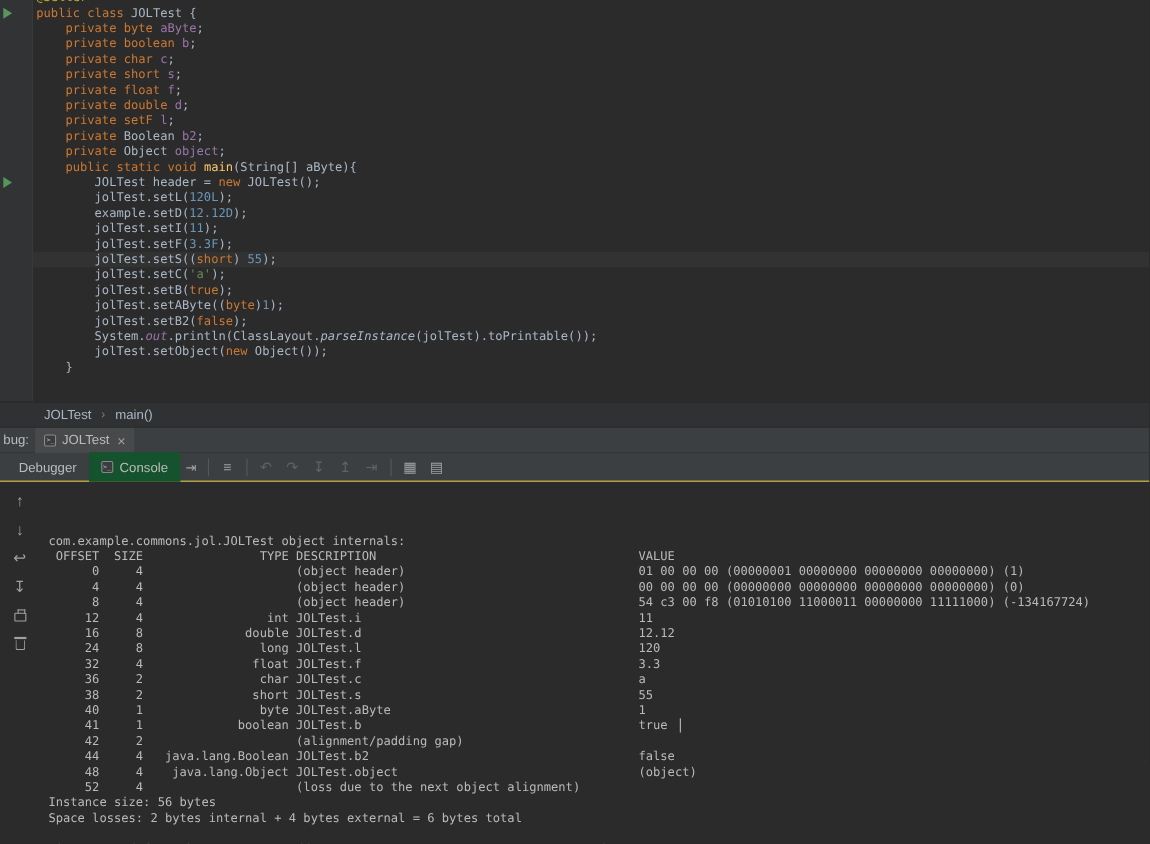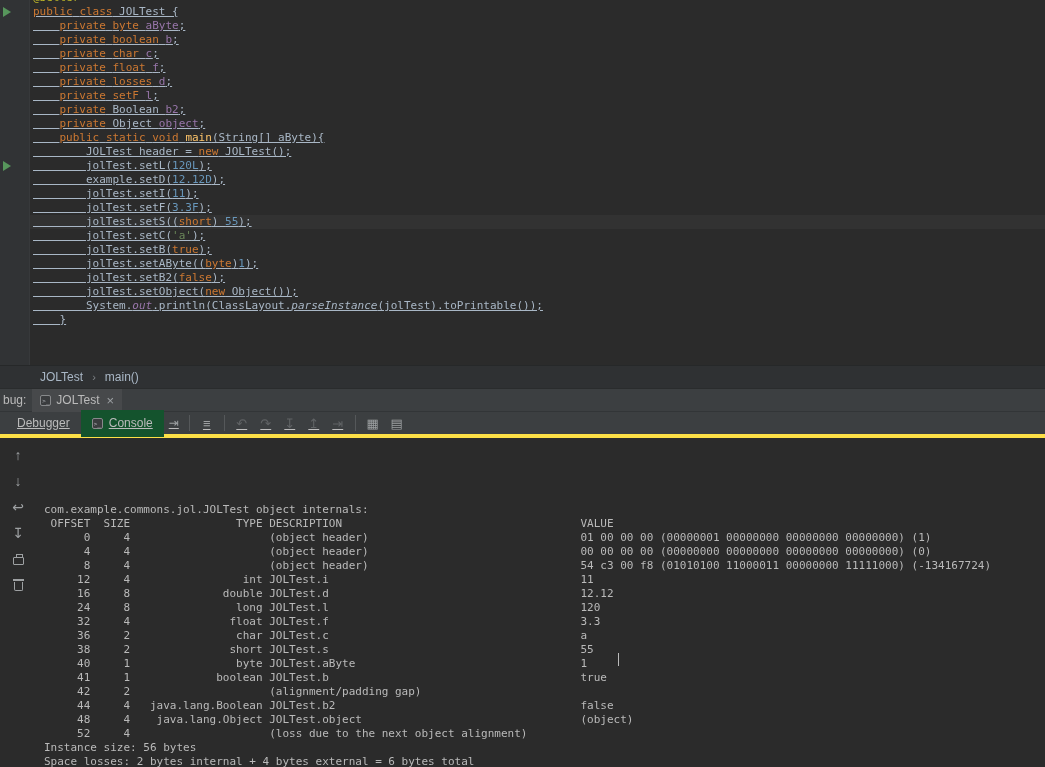--- a/index.html
+++ b/index.html
@@ -6,21 +6,21 @@
   html,body{margin:0;padding:0;}
   body{width:1045px;height:767px;overflow:hidden;background:#2B2B2B;font-family:"Liberation Sans",sans-serif;}
 
   
   .editor{display:flex;height:365px;overflow:hidden;background:#2B2B2B;}
   .gutter{flex:0 0 30px;width:30px;background:#313335;border-right:1px solid #37393B;padding-top:5px;}
   .gutter-line{height:14px;position:relative;}
   .run-triangle{position:absolute;left:3px;top:2px;width:0;height:0;
     border-left:8px solid #57965C;border-top:5px solid transparent;border-bottom:5px solid transparent;}
   .code{flex:1;position:relative;padding:5px 0 0 3px;overflow:hidden;
-    font-family:"DejaVu Sans Mono",monospace;font-size:11px;line-height:14px;color:#A9B7C6;text-decoration:underline;}
+    font-family:"DejaVu Sans Mono",monospace;font-size:11px;line-height:14px;color:#A9B7C6;}
   .partial-line{position:absolute;top:-9px;left:3px;white-space:pre;}
   .code-line{height:14px;white-space:pre;}
   .code-line.current{background:#323232;margin-left:-3px;padding-left:3px;}
   .tok-k{color:#CC7832}
   .tok-p{color:#A9B7C6}
   .tok-f{color:#9876AA}
   .tok-m{color:#FFC66B}
   .tok-n{color:#6897BB}
   .tok-s{color:#6A8759}
   .tok-i{color:#A9B7C6;font-style:italic}
@@ -37,42 +37,42 @@
     display:flex;align-items:center;font-size:12px;color:#BBBBBB;}
   .debug-label{padding:0 6px 0 3px;}
   .debug-tab{height:23px;display:flex;align-items:center;gap:5px;background:#47494B;padding:0 8px;}
   .tab-close{color:#9CA0A3;font-size:13px;margin-left:2px;}
   .mini-app-icon{width:11px;height:11px;border:1px solid #87898B;border-radius:2px;background:#3A3C3E;
     position:relative;display:inline-block;}
   .console-glyph::before{content:">_";position:absolute;left:1px;top:1px;font-size:6px;line-height:8px;
     color:#B6BABD;font-family:"DejaVu Sans Mono",monospace;}
 
   
-  .toolbar{height:27px;background:#3C3F41;border-top:1px solid #323537;border-bottom:4px solid #fde047;
-    display:flex;align-items:center;font-size:12px;color:#BBBBBB;padding-left:6px;text-decoration:underline;}
+  .toolbar{height:27px;background:#3C3F41;border-top:1px solid #323537;border-bottom:1px solid #fde047;
+    display:flex;align-items:center;font-size:12px;color:#BBBBBB;padding-left:6px;}
   .tw-tab{height:27px;display:flex;align-items:center;gap:6px;padding:0 11px;}
   .tw-tab.active{background:#14532d;}
   .tbi{width:24px;height:27px;display:flex;align-items:center;justify-content:center;
     color:#9DA0A2;font-size:13px;cursor:default;}
   .tbi.disabled{color:#606365;}
   .tbi.small{width:20px;font-size:12px;}
   .tb-sep{width:1px;height:16px;background:#55585A;margin:0 5px;}
   #toolbar-icons{display:flex;align-items:center;}
 
   
   .console{display:flex;height:329px;background:#2B2B2B;}
   .console-strip{flex:0 0 36px;display:flex;flex-direction:column;align-items:center;padding-top:9px;gap:11px;}
   .strip-icon{height:15px;display:flex;align-items:center;justify-content:center;color:#9EA1A3;font-size:14px;}
   .shape-print-icon{width:11px;height:8px;border:1px solid #9EA1A3;border-radius:1px;position:relative;margin-top:4px;}
   .shape-print-icon::before{content:"";position:absolute;top:-4px;left:2px;width:5px;height:3px;
     border:1px solid #9EA1A3;border-bottom:none;}
   .shape-clear-all-icon{width:9px;height:9px;border:1px solid #9EA1A3;border-top:none;
     border-radius:0 0 2px 2px;position:relative;margin-top:3px;}
   .shape-clear-all-icon::before{content:"";position:absolute;top:-3px;left:-2px;right:-2px;height:2px;background:#9EA1A3;}
-  .console-output{flex:1;position:relative;padding:23px 0 0 8px;overflow:hidden;white-space:pre;
+  .console-output{flex:1;position:relative;padding:5px 0 0 8px;overflow:hidden;white-space:pre;
     font-family:"DejaVu Sans Mono",monospace;font-size:11px;line-height:14px;color:#BABABA;}
   .console-line{height:14px;white-space:pre;}
   .caret{position:absolute;width:1px;height:13px;background:#BBBBBB;}
 </style>
 </head>
 <body>
 
 <div class="page">
 
   <div class="editor">
@@ -107,38 +107,39 @@
         <div class="gutter-line"></div>
         <div class="gutter-line"></div>
       </div>
     <div class="code">
       <div class="partial-line tok-ann">@Setter</div>
       <div>
           <div class="code-line"><span class="tok-k">public</span><span class="tok-p"> </span><span class="tok-k">class</span><span class="tok-p"> JOLTest {</span></div>
           <div class="code-line"><span class="tok-p">    </span><span class="tok-k">private</span><span class="tok-p"> </span><span class="tok-k">byte</span><span class="tok-p"> </span><span class="tok-f">aByte</span><span class="tok-p">;</span></div>
           <div class="code-line"><span class="tok-p">    </span><span class="tok-k">private</span><span class="tok-p"> </span><span class="tok-k">boolean</span><span class="tok-p"> </span><span class="tok-f">b</span><span class="tok-p">;</span></div>
           <div class="code-line"><span class="tok-p">    </span><span class="tok-k">private</span><span class="tok-p"> </span><span class="tok-k">char</span><span class="tok-p"> </span><span class="tok-f">c</span><span class="tok-p">;</span></div>
+          <div class="code-line"><span class="tok-p">    </span><span class="tok-k">private</span><span class="tok-p"> </span><span class="tok-k">short</span><span class="tok-p"> </span><span class="tok-f">s</span><span class="tok-p">;</span></div>
           <div class="code-line"><span class="tok-p">    </span><span class="tok-k">private</span><span class="tok-p"> </span><span class="tok-k">float</span><span class="tok-p"> </span><span class="tok-f">f</span><span class="tok-p">;</span></div>
-          <div class="code-line"><span class="tok-p">    </span><span class="tok-k">private</span><span class="tok-p"> </span><span class="tok-k">losses</span><span class="tok-p"> </span><span class="tok-f">d</span><span class="tok-p">;</span></div>
+          <div class="code-line"><span class="tok-p">    </span><span class="tok-k">private</span><span class="tok-p"> </span><span class="tok-k">double</span><span class="tok-p"> </span><span class="tok-f">d</span><span class="tok-p">;</span></div>
           <div class="code-line"><span class="tok-p">    </span><span class="tok-k">private</span><span class="tok-p"> </span><span class="tok-k">setF</span><span class="tok-p"> </span><span class="tok-f">l</span><span class="tok-p">;</span></div>
           <div class="code-line"><span class="tok-p">    </span><span class="tok-k">private</span><span class="tok-p"> Boolean </span><span class="tok-f">b2</span><span class="tok-p">;</span></div>
           <div class="code-line"><span class="tok-p">    </span><span class="tok-k">private</span><span class="tok-p"> Object </span><span class="tok-f">object</span><span class="tok-p">;</span></div>
           <div class="code-line"><span class="tok-p">    </span><span class="tok-k">public</span><span class="tok-p"> </span><span class="tok-k">static</span><span class="tok-p"> </span><span class="tok-k">void</span><span class="tok-p"> </span><span class="tok-m">main</span><span class="tok-p">(String[] aByte){</span></div>
           <div class="code-line"><span class="tok-p">        JOLTest header = </span><span class="tok-k">new</span><span class="tok-p"> JOLTest();</span></div>
           <div class="code-line"><span class="tok-p">        jolTest.setL(</span><span class="tok-n">120L</span><span class="tok-p">);</span></div>
           <div class="code-line"><span class="tok-p">        example.setD(</span><span class="tok-n">12.12D</span><span class="tok-p">);</span></div>
           <div class="code-line"><span class="tok-p">        jolTest.setI(</span><span class="tok-n">11</span><span class="tok-p">);</span></div>
           <div class="code-line"><span class="tok-p">        jolTest.setF(</span><span class="tok-n">3.3F</span><span class="tok-p">);</span></div>
           <div class="code-line current"><span class="tok-p">        jolTest.setS((</span><span class="tok-k">short</span><span class="tok-p">) </span><span class="tok-n">55</span><span class="tok-p">);</span></div>
           <div class="code-line"><span class="tok-p">        jolTest.setC(</span><span class="tok-s">'a'</span><span class="tok-p">);</span></div>
           <div class="code-line"><span class="tok-p">        jolTest.setB(</span><span class="tok-k">true</span><span class="tok-p">);</span></div>
           <div class="code-line"><span class="tok-p">        jolTest.setAByte((</span><span class="tok-k">byte</span><span class="tok-p">)</span><span class="tok-n">1</span><span class="tok-p">);</span></div>
           <div class="code-line"><span class="tok-p">        jolTest.setB2(</span><span class="tok-k">false</span><span class="tok-p">);</span></div>
+          <div class="code-line"><span class="tok-p">        System.</span><span class="tok-sf">out</span><span class="tok-p">.println(ClassLayout.</span><span class="tok-i">parseInstance</span><span class="tok-p">(jolTest).toPrintable());</span></div>
           <div class="code-line"><span class="tok-p">        jolTest.setObject(</span><span class="tok-k">new</span><span class="tok-p"> Object());</span></div>
-          <div class="code-line"><span class="tok-p">        System.</span><span class="tok-sf">out</span><span class="tok-p">.println(ClassLayout.</span><span class="tok-i">parseInstance</span><span class="tok-p">(jolTest).toPrintable());</span></div>
           <div class="code-line"><span class="tok-p">    }</span></div>
         </div>
     </div>
   </div>
 
   <div class="breadcrumbs">
     <span class="crumb">JOLTest</span>
     <span class="crumb-sep">›</span>
     <span class="crumb">main()</span>
   </div>

